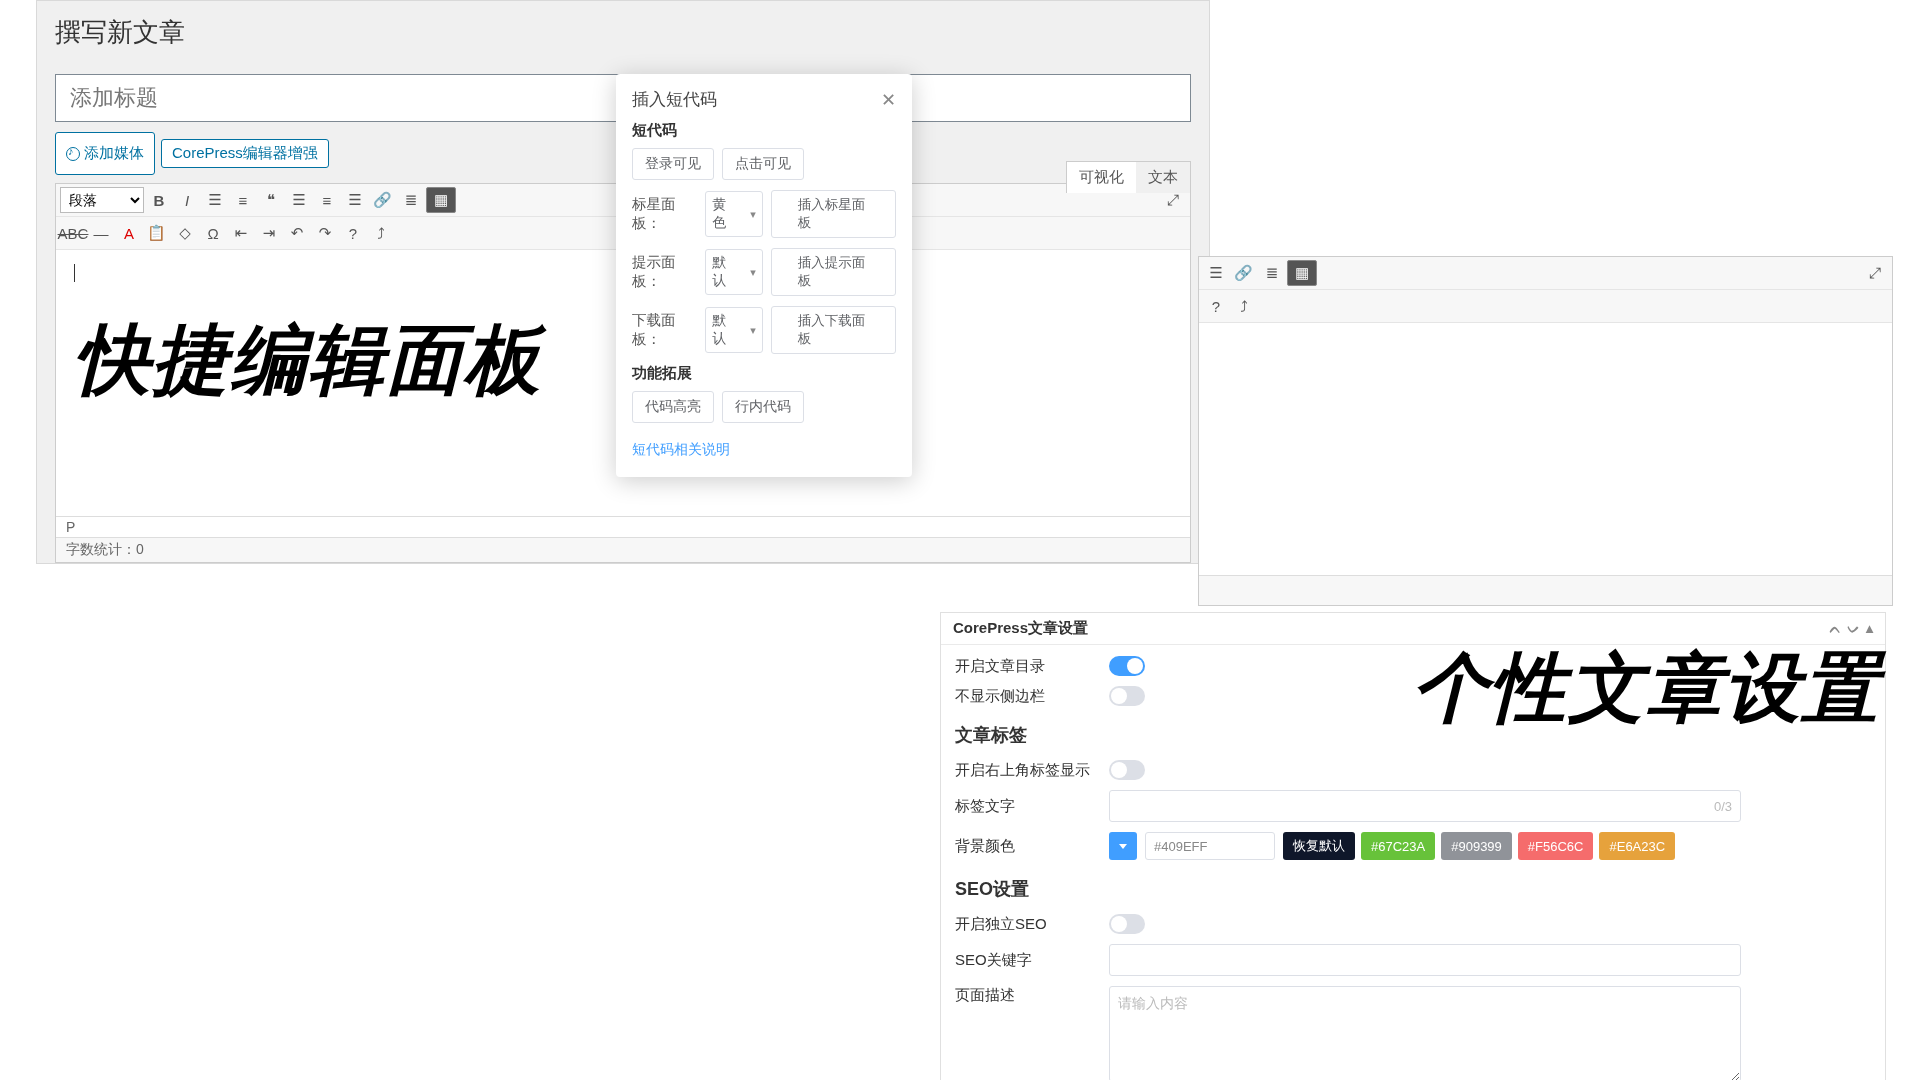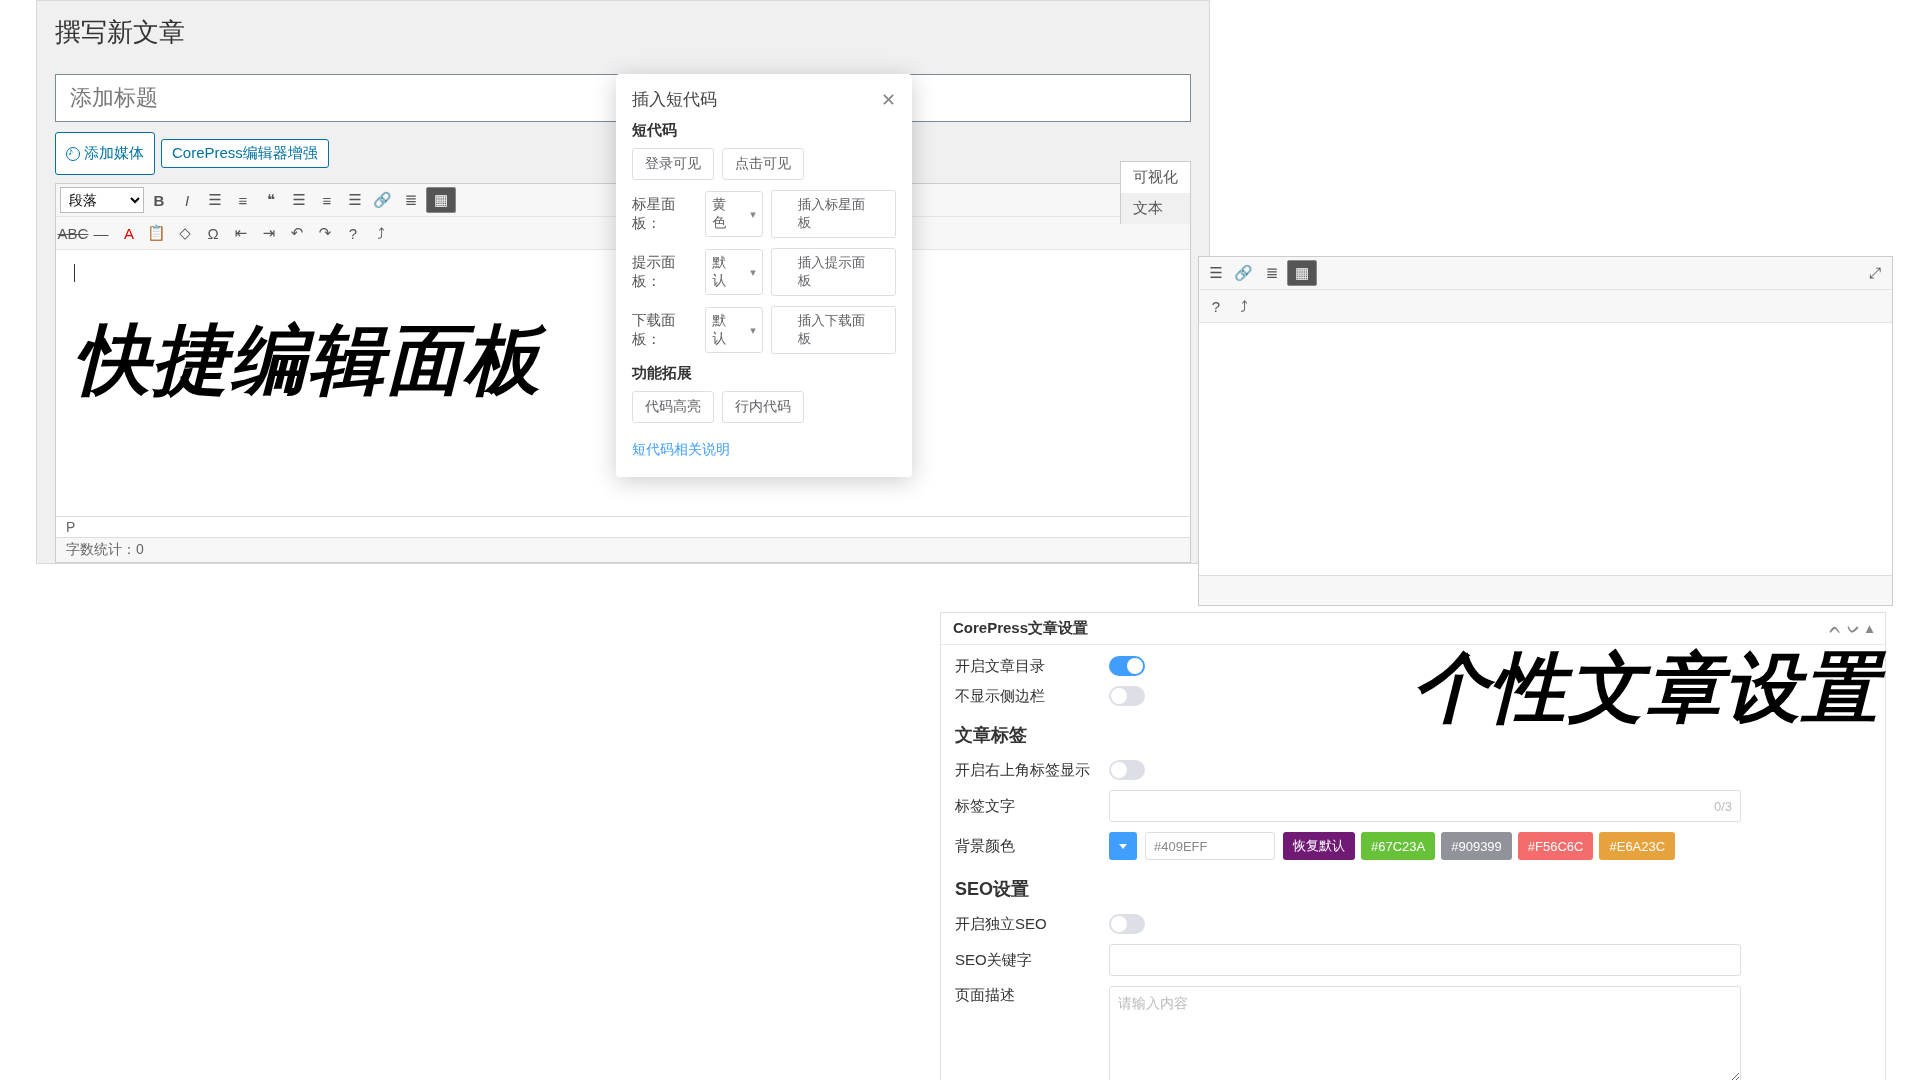--- a/index.html
+++ b/index.html
@@ -9,21 +9,21 @@
 .editor-panel { position: absolute; left: 36px; top: 0; width: 1174px; background: #f0f0f0; border: 1px solid #d9d9d9; }
 .editor-header { padding: 14px 18px 24px 18px; font-size: 26px; color: #333; font-weight: 500; }
 .title-row { padding: 0 18px 10px 18px; }
 .title-input { width: 100%; height: 48px; border: 1px solid #7e8993; background: #fff; padding: 17px 14px; font-size: 22px; color: #555; }
 .title-input::placeholder { color: #777; }
 .toolbar-row1 { display: flex; align-items: center; gap: 6px; padding: 0 18px; }
 .add-media-btn { display: inline-flex; align-items: center; gap: 4px; border: 1px solid #0071a1; color: #0071a1; background: #fff; font-size: 15px; padding: 11px 10px; border-radius: 3px; cursor: pointer; }
 .add-media-btn .music-icon { width: 14px; height: 14px; border: 1.5px solid #0071a1; border-radius: 50%; display: inline-block; position: relative; }
 .add-media-btn .music-icon::after { content: "♪"; position: absolute; left: 1px; top: -3px; font-size: 11px; }
 .corepress-btn { border: 1px solid #0071a1; color: #0071a1; background: #fff; font-size: 15px; padding: 4px 10px; border-radius: 3px; cursor: pointer; }
-.tabs-right { position: absolute; right: 18px; top: 160px; display: flex; border: 1px solid #ccc; border-bottom: none; font-size: 15px; flex-direction: column; }
+.tabs-right { position: absolute; right: 18px; top: 160px; display: flex; border: 1px solid #ccc; border-bottom: none; font-size: 15px; }
 .tab { padding: 6px 12px; cursor: pointer; background: #f0f0f0; color: #555; }
 .tab.active { background: #fff; }
 .tinymce { margin: 8px 18px 0 18px; background: #f7f7f7; border: 1px solid #ccc; }
 .tm-row { display: flex; align-items: center; gap: 2px; padding: 3px 4px; border-bottom: 1px solid #e5e5e5; }
 .tm-select { height: 26px; font-size: 14px; border: 1px solid #bbb; min-width: 84px; background: #fff; padding: 0 4px; }
 .tm-btn { width: 26px; height: 26px; display: inline-flex; align-items: center; justify-content: center; color: #555; cursor: pointer; font-size: 15px; border-radius: 2px; }
 .tm-btn.box { border: 1px solid #888; background: #555; color: #fff; width: 30px; }
 .tm-right { margin-left: auto; }
 .editor-body { background: #fff; min-height: 266px; position: relative; padding: 14px 18px; }
 .cursor { border-left: 1px solid #333; height: 18px; display: inline-block; }
@@ -237,21 +237,21 @@
         <input style="">
         <span class="counter">0/3</span>
       </span>
     </div>
     <div class="settings-row">
       <span class="rlabel">背景颜色</span>
       <div class="color-row">
         <span class="color-swatch"></span>
         <input class="color-input" value="#409EFF" style="">
         <span id="chips" style="display:flex;gap:6px">
-            <span class="color-chip" style="background: #701a75;">恢复默认</span>
+            <span class="color-chip" style="background: #0f172a;">恢复默认</span>
             <span class="color-chip" style="background: rgb(103, 194, 58);">#67C23A</span>
             <span class="color-chip" style="background: rgb(144, 147, 153);">#909399</span>
             <span class="color-chip" style="background: rgb(245, 108, 108);">#F56C6C</span>
             <span class="color-chip" style="background: rgb(230, 162, 60);">#E6A23C</span>
           </span>
       </div>
     </div>
 
     <div class="section-h">SEO设置</div>
     <div class="settings-row">

